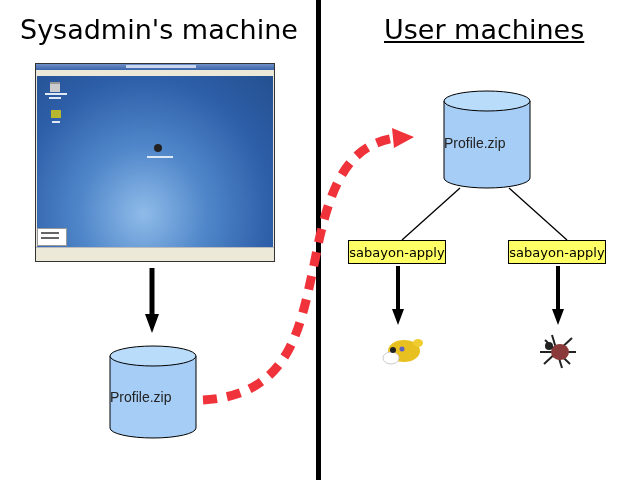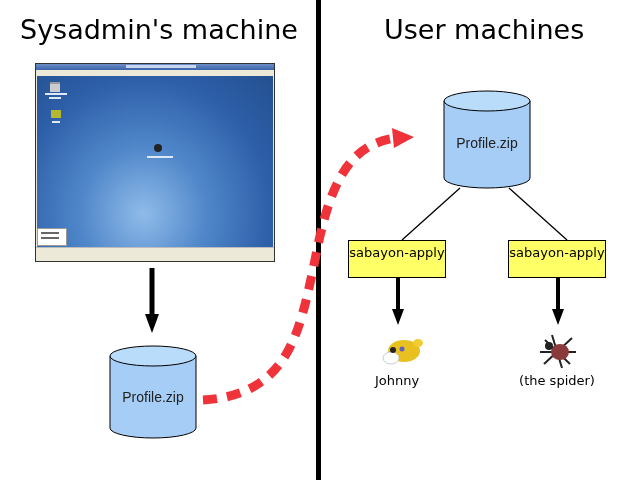--- a/index.html
+++ b/index.html
@@ -1,39 +1,39 @@
 <!DOCTYPE html>
 <html><head>
 <meta charset="utf-8">
 <style>
   html, body { margin: 0; padding: 0; background: #ffffff; }
   body { width: 640px; height: 480px; position: relative; overflow: hidden;
          font-family: "DejaVu Sans", sans-serif; }
   .title { position: absolute; top: 14px; font-size: 27px; color: #000; }
   #title-left { left: 20px; }
-  #title-right { left: 384px; }
+  #title-right { left: 384px; text-decoration: underline; }
   #divider { position: absolute; left: 316px; top: 0; width: 5px; height: 480px; background: #000; }
 
   
   #desktop { position: absolute; left: 35px; top: 63px; width: 238px; height: 197px;
              border: 1px solid #333; background: #e8e4d8; overflow: hidden; }
   #desktop .titlebar { height: 6px; background: linear-gradient(#6d8fc8, #3b63a8); position: relative; }
   #desktop .titlebar .t { position: absolute; left: 90px; top: 1px; width: 70px; height: 3px; background: #c8d6ef; }
   #desktop .menubar { height: 6px; background: #ece9d8; }
   #desktop .screen { position: absolute; left: 1px; top: 12px; width: 236px; height: 172px;
       background: radial-gradient(ellipse at 45% 80%, #8fbbe9 0%, #4f86c9 35%, #2d5ea8 70%, #24508f 100%); }
   #desktop .panel { position: absolute; left: 0; bottom: 0; width: 238px; height: 13px; background: #ece9d8; border-top:1px solid #bbb;}
   .dicon { position: absolute; width: 10px; height: 8px; }
   .dlabel { position: absolute; height: 2px; background: #dfe8f5; }
   #popup { position: absolute; left: 1px; top: 164px; width: 28px; height: 16px; background: #fff; border: 1px solid #999; }
   #popup div { height: 2px; background: #666; margin: 3px 3px; width: 18px; }
-  .cyl-label { position: absolute; width: 100%; text-align: center; font-size: 14px; color: #222;
+  .cyl-label { position: absolute; width: 100%; text-align: left; font-size: 14px; color: #222;
                font-family: "Liberation Sans", sans-serif; }
 
-  .apply-box { position: absolute; width: 98px; height: 38px; background: #ffff66; border: 1px solid #000;
+  .apply-box { position: absolute; width: 98px; height: 24px; background: #ffff66; border: 1px solid #000;
                box-sizing: border-box; text-align: center; line-height: 24px; font-size: 13px; color: #000;
                font-family: "DejaVu Sans", sans-serif; }
   #apply-left { left: 348px; top: 240px; }
   #apply-right { left: 508px; top: 240px; }
 
   .user-label { position: absolute; text-align: center; font-size: 13px; color: #000; width: 110px;
                 line-height: 16px; font-family: "DejaVu Sans", sans-serif; }
   #user-johnny { left: 342px; top: 373px; }
   #user-mary { left: 502px; top: 373px; }
 
@@ -111,17 +111,15 @@
   </g>
 </svg>
 
 <div class="cyl-label" style="left:110px;top:389px;width:86px;">Profile.zip</div>
 <div class="cyl-label" style="left:444px;top:135px;width:86px;">Profile.zip</div>
 
 <div class="apply-box" id="apply-left">sabayon-apply</div>
 <div class="apply-box" id="apply-right">sabayon-apply</div>
 
 <div class="user-label" id="user-johnny">
-  <div>Johnny</div>
 </div>
 <div class="user-label" id="user-mary">
-  <div>(the spider)</div>
 </div>
 
 </body></html>

